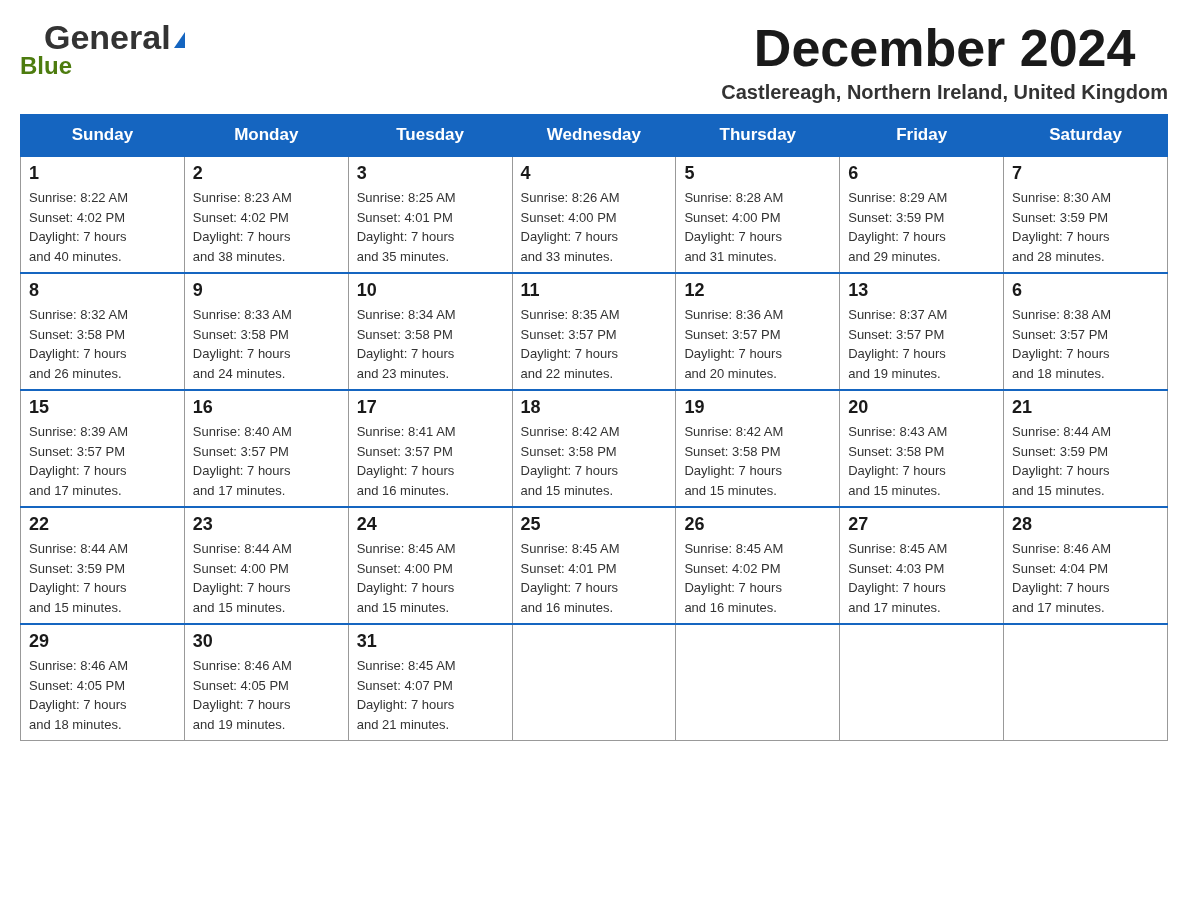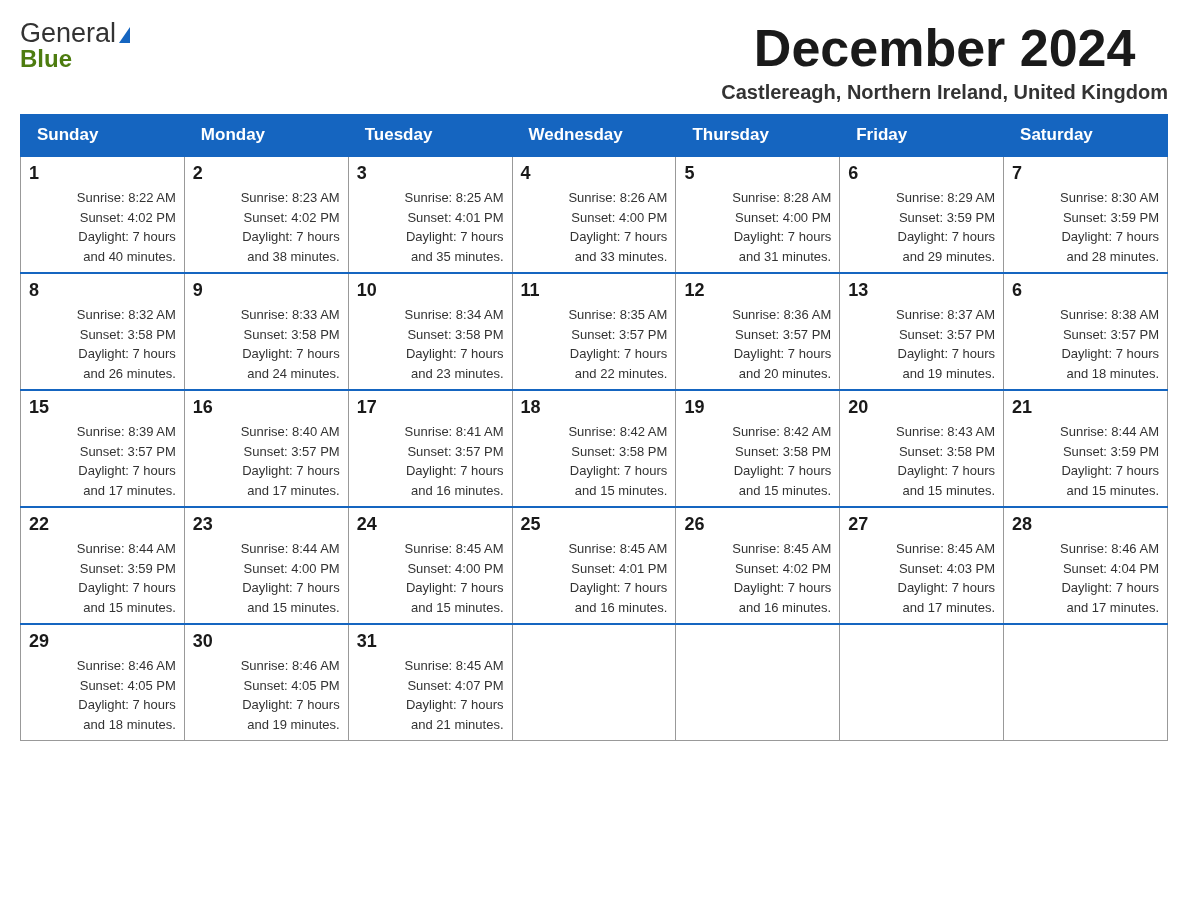--- a/index.html
+++ b/index.html
@@ -40,21 +40,21 @@
       width: 100%;
       border-collapse: collapse;
       margin-top: 10px;
     }
     .calendar th {
       background-color: #1565C0;
       color: #fff;
       font-size: 17px;
       font-weight: bold;
       padding: 10px 16px;
-      text-align: left;
+      text-align: center;
       border: 1px solid #1565C0;
     }
     .calendar td {
       vertical-align: top;
       border: 1px solid #999;
       padding: 6px 8px;
       width: 14.28%;
       font-size: 13px;
       color: #333;
       min-height: 100px;
@@ -65,32 +65,31 @@
     .day-number {
       font-size: 18px;
       font-weight: bold;
       color: #1a1a1a;
       display: block;
       margin-bottom: 4px;
     }
     .day-info {
       line-height: 1.5;
       font-size: 13px;
-      text-align: right;
     }
     .empty-cell {
       background: #fff;
     }
   </style>
 </head>
 <body>
 
 <div class="header">
   <div class="logo">
-    <div style="font-size:27px; font-weight:normal; line-height:1;">
+    <div style="font-size:34px; font-weight:bold; line-height:1;margin-left:24px;">
       <span style="color:#333;">General</span><span style="display:inline-block; width:0; height:0; border-left:11px solid transparent; border-bottom:16px solid #1565C0; margin-left:3px; vertical-align:middle;"></span>
     </div>
     <div style="font-size:24px; font-weight:bold; color:#4d7c0f; margin-top:-2px;">Blue</div>
   </div>
   <div class="title-block">
     <div class="month-title">December 2024</div>
     <div class="location">Castlereagh, Northern Ireland, United Kingdom</div>
   </div>
 </div>
 

